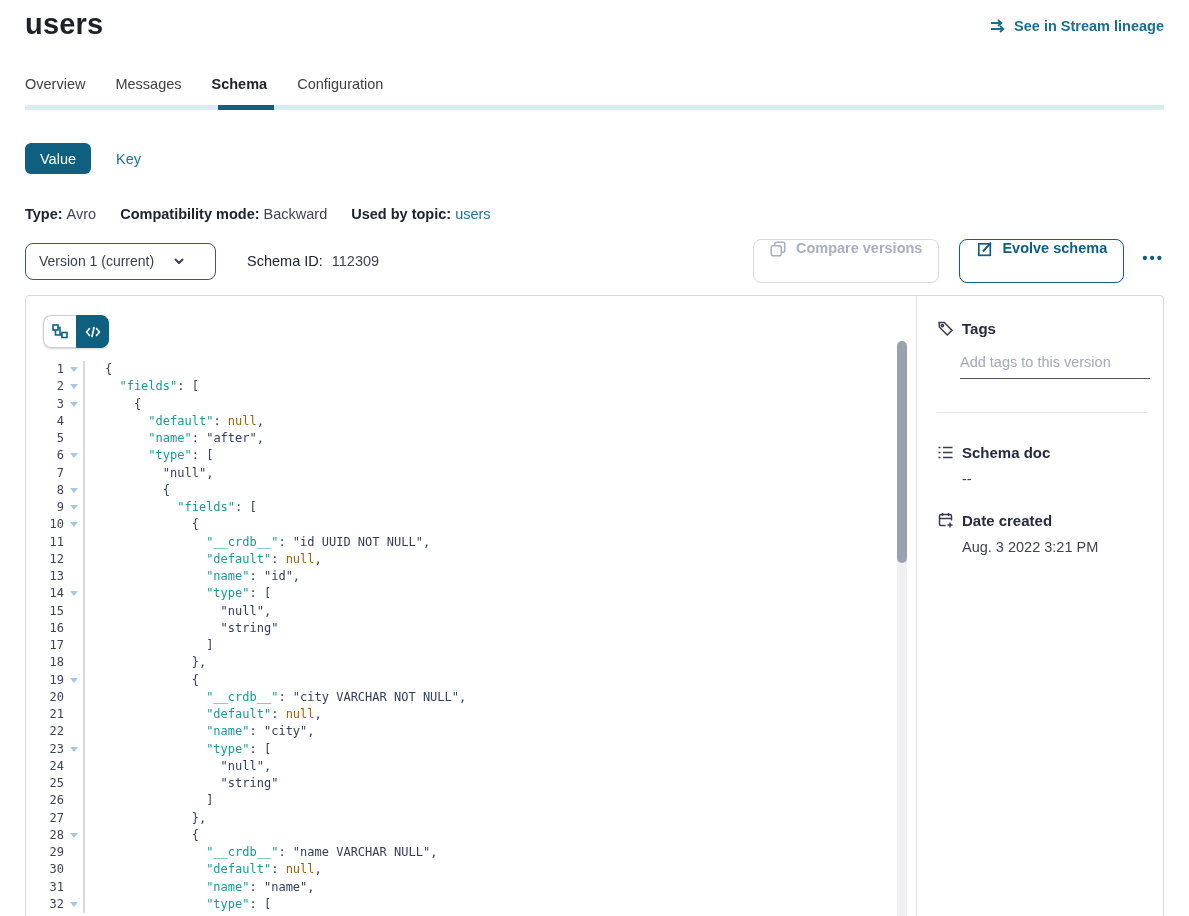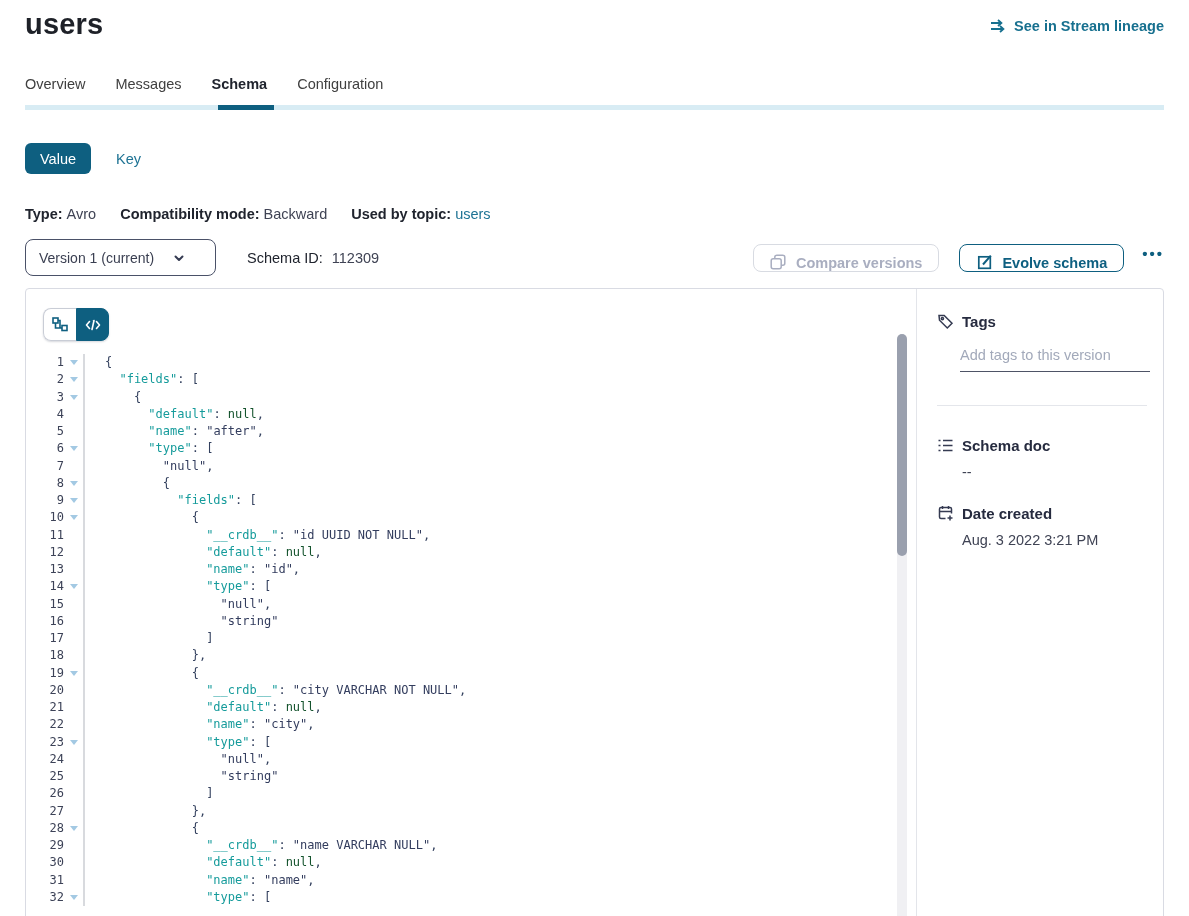--- a/index.html
+++ b/index.html
@@ -38,21 +38,21 @@
   .topic-link { color:#1E7394; cursor:pointer; }
 
   
   .controls-row { display:flex; align-items:center; margin-top:17px; }
   .version-select { display:flex; align-items:center; justify-content:space-between;
     width:191px; height:37px; border:1px solid #4A5168; border-radius:8px; padding:0 28px 0 13px;
     font-size:14px; color:#3A3F51; background:#fff; cursor:pointer; }
   .schema-id { margin-left:31px; font-size:14.5px; color:#3F4354; }
   .schema-id b { color:#20242E; font-weight:400; margin-right:5px; }
   .right-controls { margin-left:auto; display:flex; align-items:center; }
-  .btn { display:inline-flex; align-items:flex-end; gap:9px; height:28px; padding:0 16px;
+  .btn { display:inline-flex; align-items:flex-start; gap:9px; height:44px; padding:0 16px;
     border-radius:8px; background:#fff; font-size:14.5px; font-weight:600;
     font-family:"Liberation Sans", sans-serif; cursor:pointer; }
   .btn-disabled { border:1px solid #D8DBE2; color:#A9AEC0; cursor:default; }
   .btn-outline { border:1px solid #0E5F80; color:#0E5F80; margin-left:20px; }
   .more-dots { margin-left:18px; color:#0E5F80; font-size:15px; font-weight:700;
     letter-spacing:2px; cursor:pointer; line-height:1; padding-bottom:8px; }
 
   
   .main-panel { display:flex; margin-top:12px; border:1px solid #D9DBE3; border-radius:4px;
     height:650px; background:#fff; }
@@ -67,21 +67,21 @@
   .code-lines { font-family:"DejaVu Sans Mono", monospace; font-size:12px; }
   .code-line { display:flex; align-items:center; height:17.25px; line-height:17.25px; white-space:pre; }
   .ln { width:38px; text-align:right; color:#3C4257; flex:none; }
   .tri { width:21px; flex:none; height:100%; display:flex; align-items:center; justify-content:center;
     border-right:2px solid #D8DADE; }
   .tri-glyph { width:0; height:0; border-left:4px solid transparent; border-right:4px solid transparent;
     border-top:5px solid #A3C9E3; display:block; cursor:pointer; }
   .code-text { padding-left:20px; color:#33405E; }
   .tok-key { color:#159B9B; }
   .tok-str { color:#333D5E; }
-  .tok-nul { color:#14532d; }
+  .tok-nul { color:#a16207; }
   .tok-pun { color:#33405E; }
 
   
   .v-scrollbar { position:absolute; top:45px; bottom:0; right:9px; width:10px;
     background:#F0F0F3; border-radius:6px; }
   .v-thumb { position:absolute; top:0; left:0; width:10px; height:222px;
     background:#9AA0AE; border-radius:6px; cursor:pointer; }
 
   
   .side-col { width:247px; flex:none; border-left:1px solid #E3E5EA; padding:24px 14px 0 20px; }

